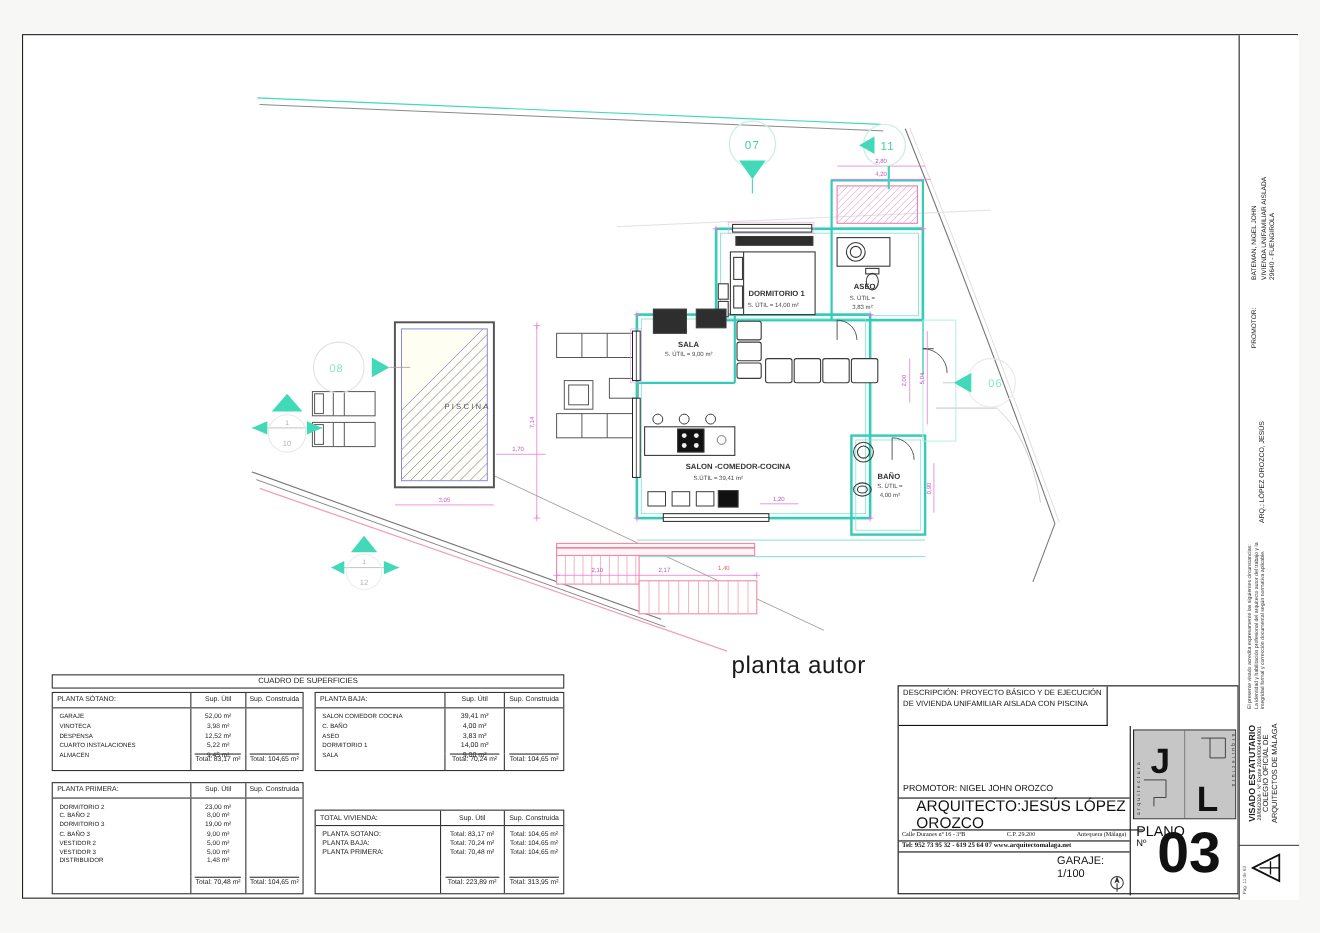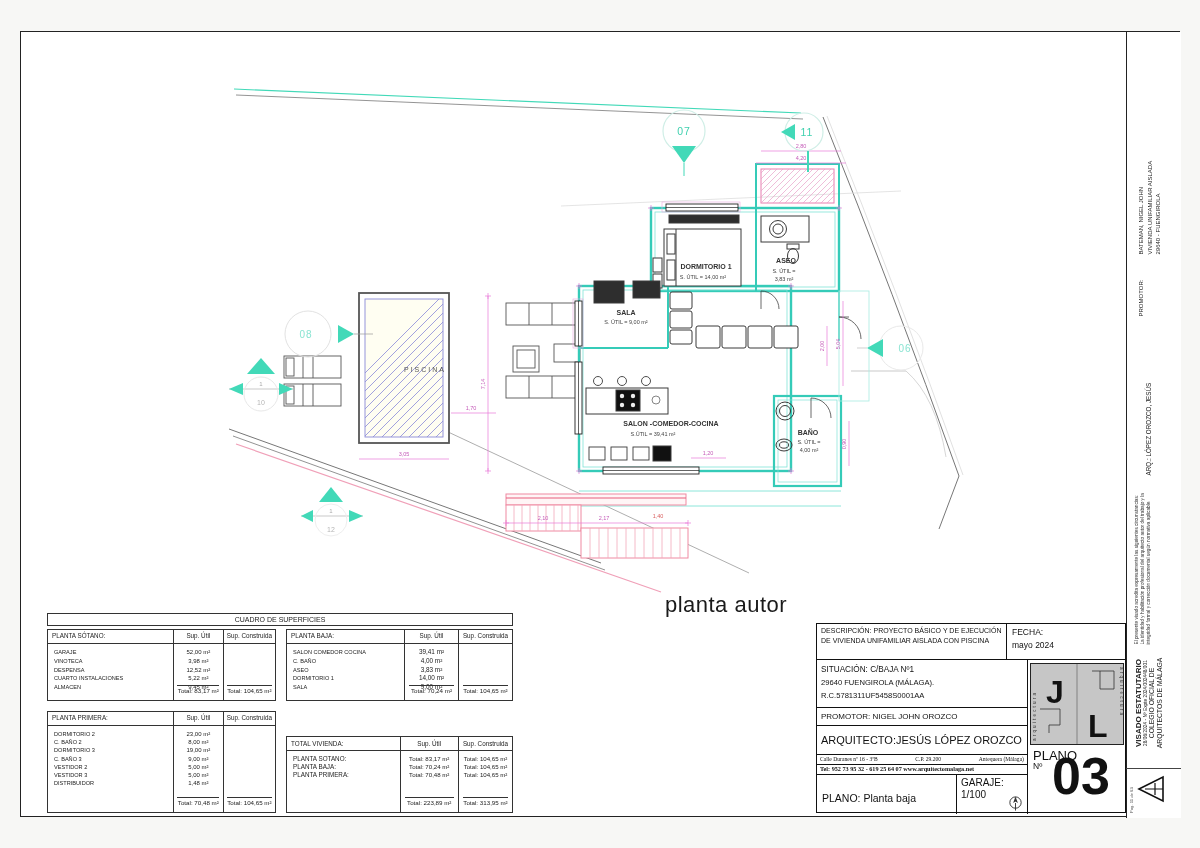--- a/index.html
+++ b/index.html
@@ -412,45 +412,33 @@
       <div style="width:50%"></div>
       <div class="tc" style="width:26%"><span>Total: 223,89 m²</span></div>
       <div class="tc" style="width:24%"><span>Total:  313,95 m²</span></div>
     </div>
   </div>
 
   <div class="tblock">
     <div class="tb-cell bb br" style="left:0;top:0;width:190px;height:36px;padding:2px 4px;font-size:7px;line-height:9.5px;">
       <span>DESCRIPCIÓN: PROYECTO BÁSICO Y DE EJECUCIÓN DE VIVIENDA UNIFAMILIAR AISLADA CON PISCINA</span>
     </div>
-    <div class="tb-cell bb" style="left:190px;top:0;width:120px;height:36px;padding:2px 5px;font-size:8.5px;line-height:13px;">
-      <div>FECHA:</div>
-      <div>mayo  2024</div>
-    </div>
-    <div class="tb-cell bb" style="left:0;top:36px;width:210px;height:48px;padding:3px 4px;font-size:7.6px;line-height:13px;">
-      <div style="font-size:8.2px;">SITUACIÓN:  C/BAJA Nº1</div>
-      <div>29640 FUENGIROLA (MÁLAGA).</div>
-      <div>R.C.5781311UF5458S0001AA</div>
-    </div>
     <div class="tb-cell bb" style="left:0;top:84px;width:210px;height:18px;padding:4px 4px 0 4px;font-size:8px;">
       <span>PROMOTOR: NIGEL JOHN OROZCO</span>
     </div>
-    <div class="tb-cell bb" style="left:0;top:102px;width:210px;height:29px;padding:0 4px;font-size:11px;display:flex;align-items:center;">
+    <div class="tb-cell bb" style="left:12px;top:102px;width:210px;height:29px;padding:0 4px;font-size:14px;display:flex;align-items:center;justify-content:center;">
       <span>ARQUITECTO:JESÚS LÓPEZ OROZCO</span>
     </div>
     <div class="tb-cell" style="left:0;top:131px;width:210px;height:20px;">
       <div class="addr1">
         <span>Calle Duranes nº 16 - 3ºB</span>
         <span>C.P. 29.200</span>
         <span>Antequera (Málaga)</span>
       </div>
       <div class="addr2">Tel: 952 73 95 32 - 619 25 64 07 www.arquitectomalaga.net</div>
-    </div>
-    <div class="tb-cell br" style="left:0;top:151px;width:140px;height:39px;display:flex;align-items:center;padding:6px 0 0 5px;font-size:10.5px;">
-      <span>PLANO: Planta baja</span>
     </div>
     <div class="tb-cell" style="left:140px;top:151px;width:70px;height:39px;padding:2px 4px;font-size:10px;line-height:12px;">
       <div>GARAJE:</div>
       <div>1/100</div>
       <svg width="17" height="17" style="position:absolute;right:3px;bottom:2px;" viewBox="0 0 18 18">
         <circle cx="9" cy="8" r="6" fill="none" stroke="#333" stroke-width="1"></circle>
         <polygon points="9,1.5 11.5,8.5 9,7 6.5,8.5" fill="#333"></polygon>
         <line x1="9" y1="8.5" x2="9" y2="16.5" stroke="#333" stroke-width="1"></line>
       </svg>
     </div>

